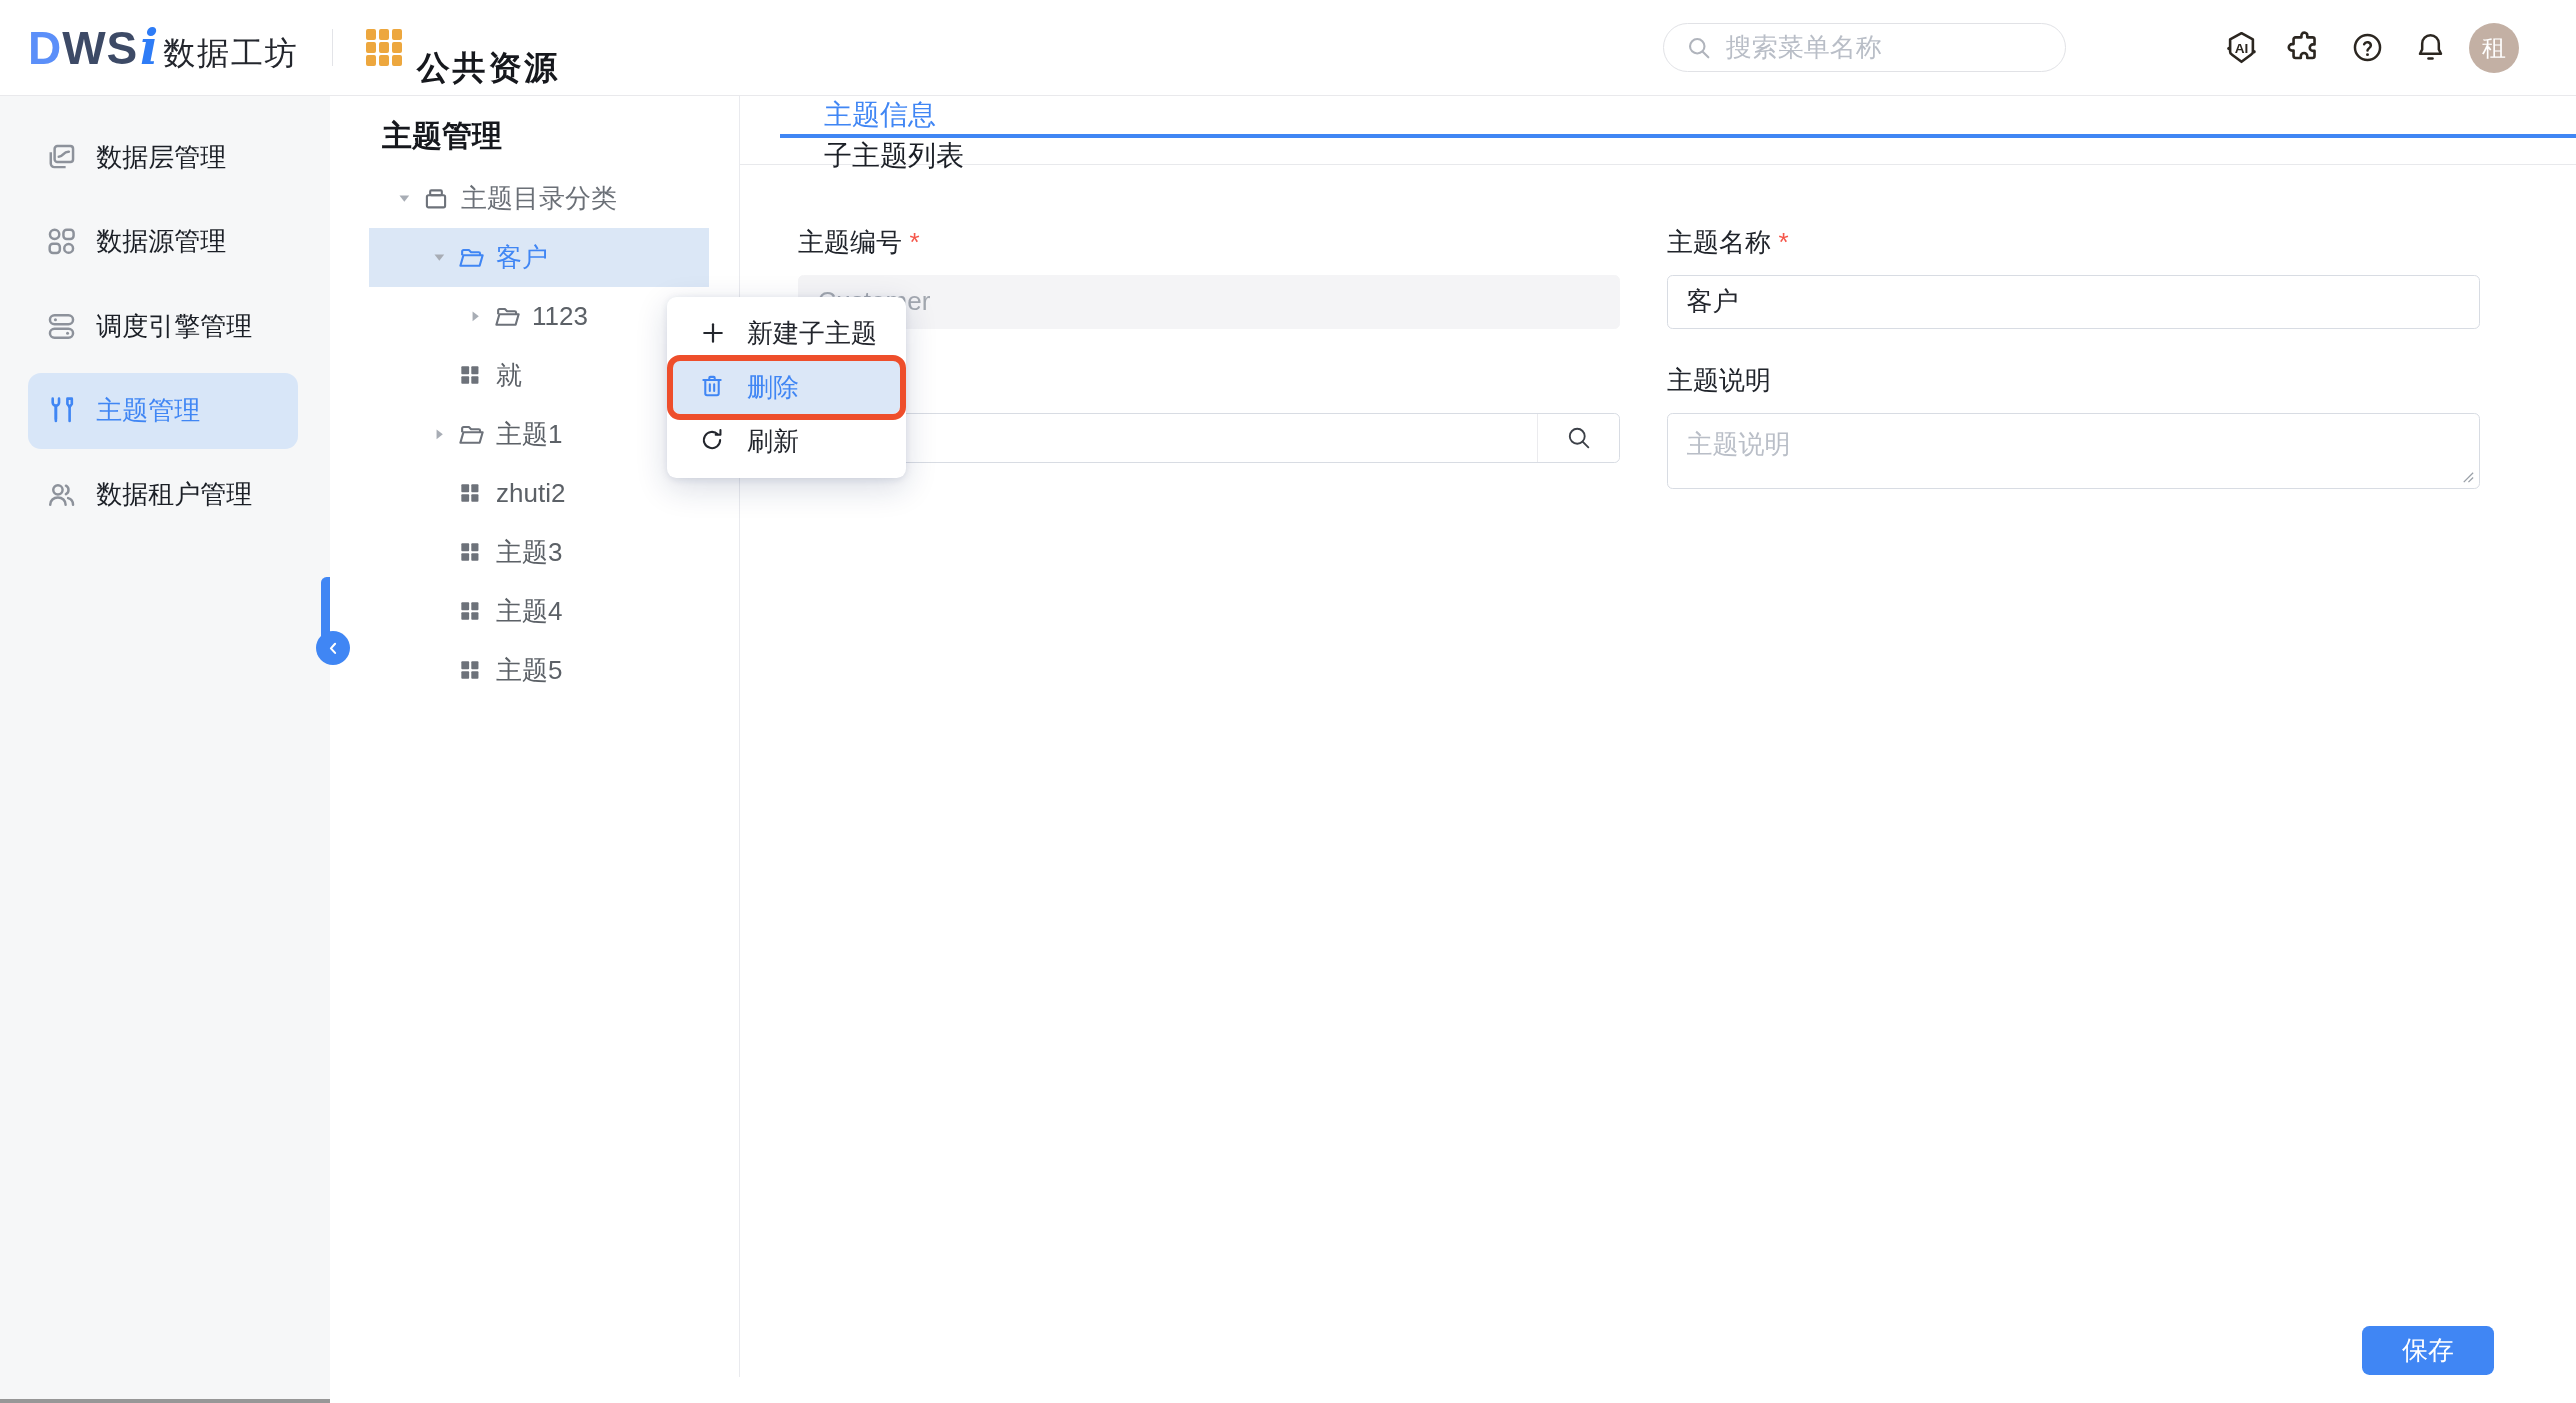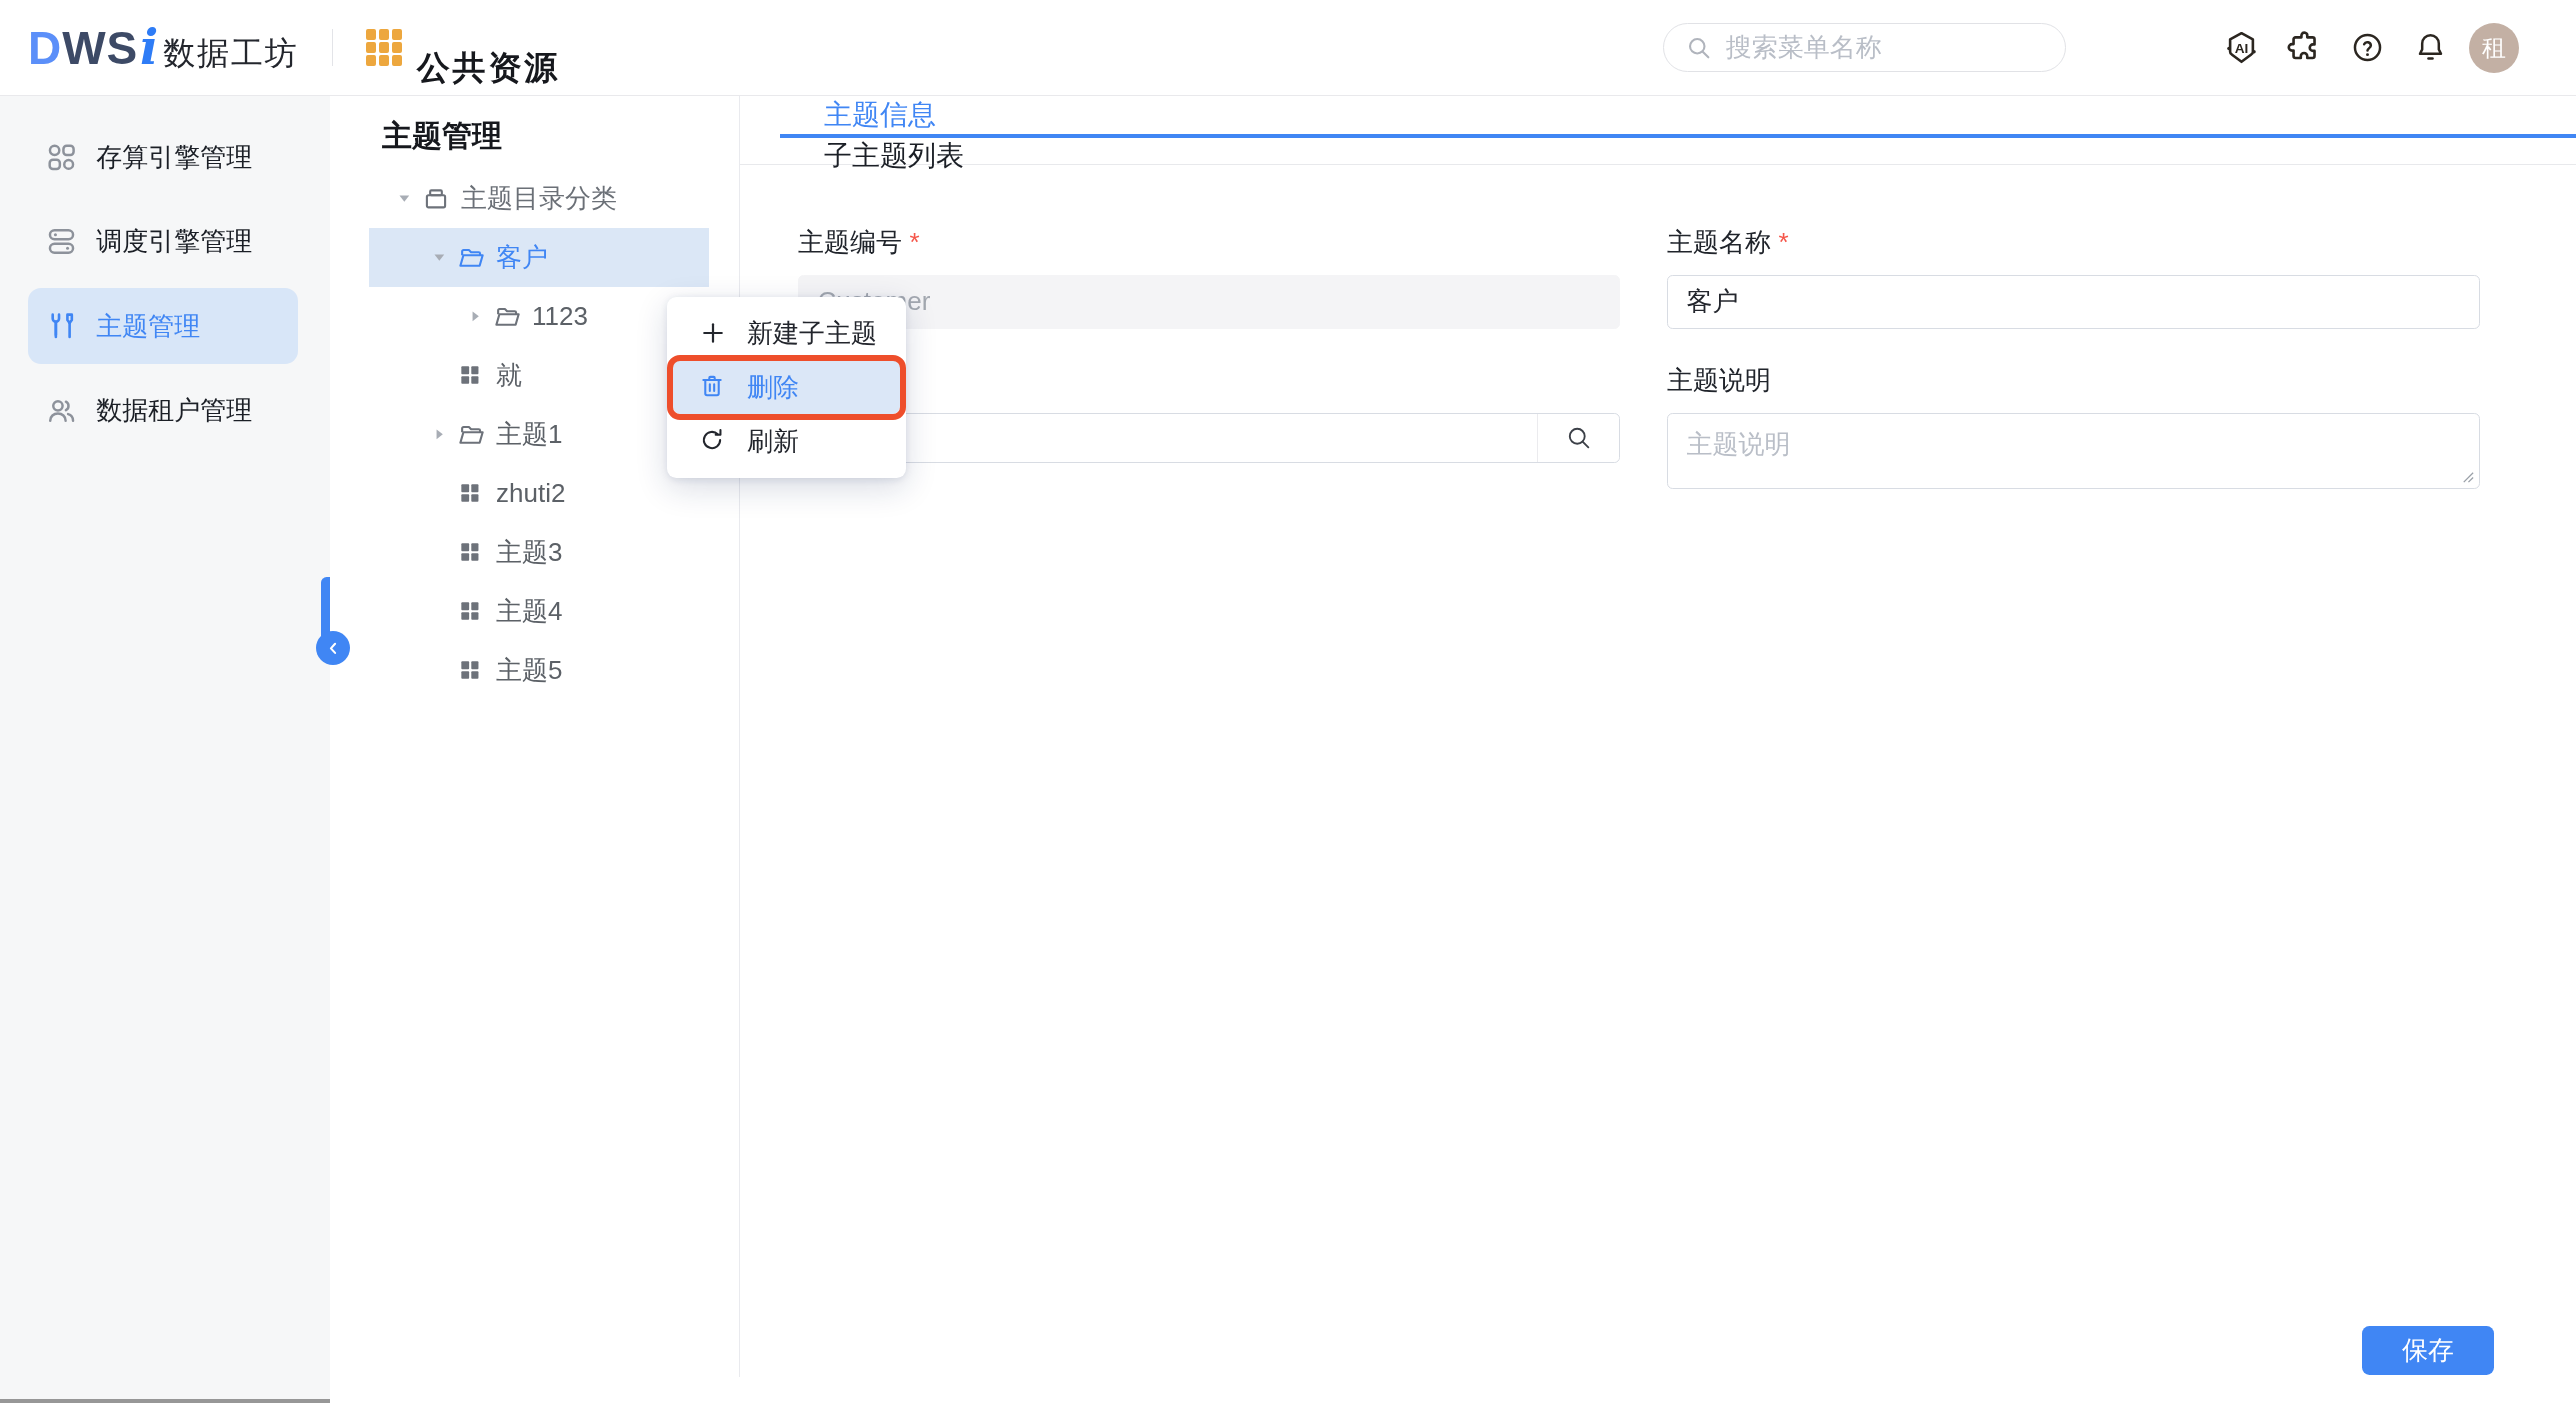--- a/index.html
+++ b/index.html
@@ -176,27 +176,37 @@
       <span>租</span>
     </div>
   </div>
 
   <div class="body-row">
 
     <nav class="sidebar">
       <div class="side-item">
         <span class="sicon">
           <svg width="33" height="33" viewBox="0 0 24 24" fill="none" stroke="currentColor" stroke-width="1.8">
+            <path d="M4.2 8.2v8.2a2.6 2.6 0 0 0 2.6 2.6h8.2"></path>
+            <rect x="7" y="3.6" width="13.4" height="11.6" rx="2"></rect>
+            <path d="M10 11.4c3.4 0 3.2-4 7.4-3.6" stroke-linecap="round"></path>
+          </svg>
+        </span>
+        <span>数据层管理</span>
+      </div>
+      <div class="side-item">
+        <span class="sicon">
+          <svg width="33" height="33" viewBox="0 0 24 24" fill="none" stroke="currentColor" stroke-width="1.8">
             <circle cx="7" cy="6.8" r="3.4"></circle>
             <rect x="13.4" y="3.4" width="7.4" height="6.8" rx="2.4"></rect>
             <rect x="3.4" y="13.6" width="7.4" height="6.8" rx="2.4"></rect>
             <circle cx="17.2" cy="17" r="3.2"></circle>
           </svg>
         </span>
-        <span>存算引擎管理</span>
+        <span>数据源管理</span>
       </div>
       <div class="side-item">
         <span class="sicon">
           <svg width="33" height="33" viewBox="0 0 24 24" fill="none" stroke="currentColor" stroke-width="1.8">
             <rect x="3.6" y="3.8" width="16.8" height="6.6" rx="3.3"></rect>
             <rect x="3.6" y="13.6" width="16.8" height="6.6" rx="3.3"></rect>
             <circle cx="7.6" cy="7.1" r="1.1" fill="currentColor" stroke="none"></circle>
             <circle cx="16.4" cy="16.9" r="1.1" fill="currentColor" stroke="none"></circle>
           </svg>
         </span>

